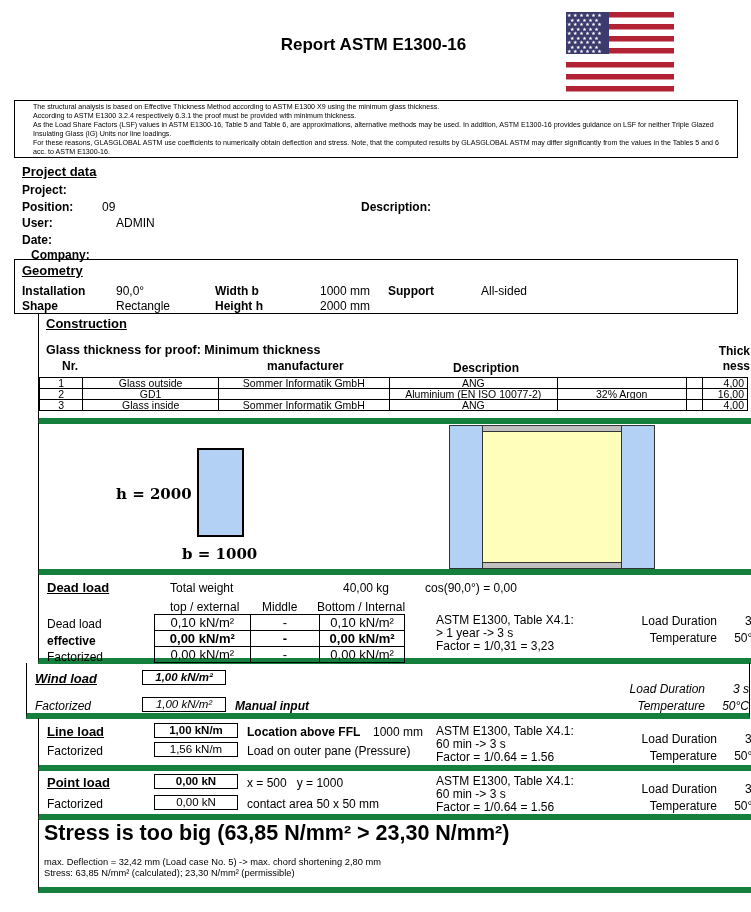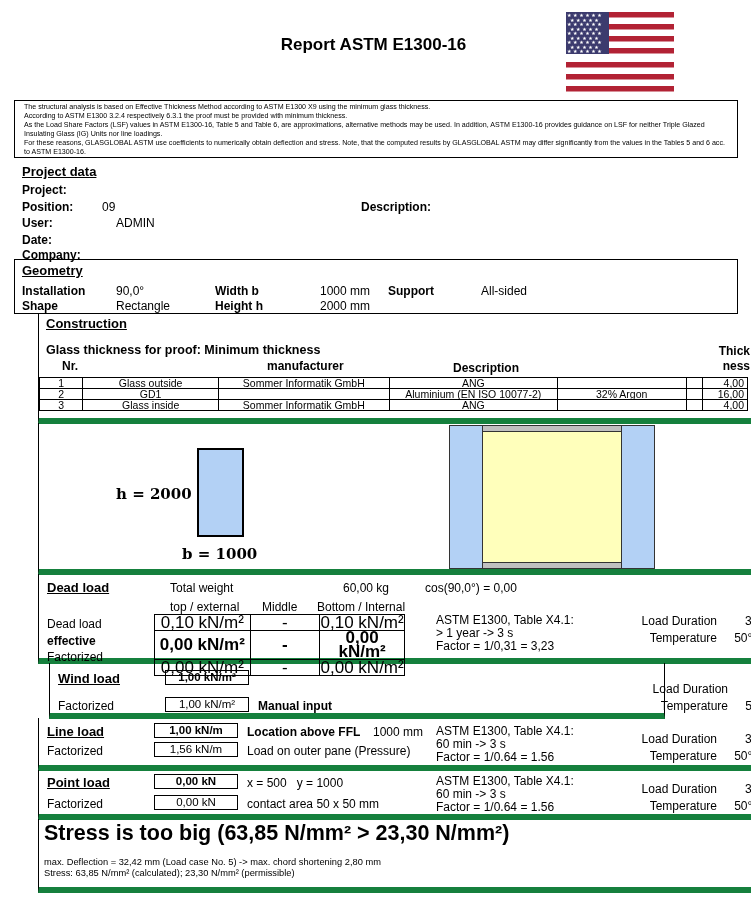--- a/index.html
+++ b/index.html
@@ -1,30 +1,30 @@
 <!DOCTYPE html>
 <html><head>
 <meta charset="utf-8">
 <style>
   * { box-sizing: border-box; margin: 0; padding: 0; }
   body { width: 751px; height: 912px; background: #fff; font-family: "Liberation Sans", sans-serif; color: #000; position: relative; overflow: hidden; }
   .abs { position: absolute; }
   .title { left: 0; width: 751px; top: 35px; text-align: center; font-size: 17px; font-weight: bold; }
   .title span { position: relative; left: -2px; }
   .flag { left: 566px; top: 12px; width: 108px; height: 80px; }
-  .intro { left: 14px; top: 100px; width: 724px; height: 58px; border: 1px solid #000; font-size: 7.1px; line-height: 8.9px; padding: 2px 9px; }
+  .intro { left: 14px; top: 100px; width: 724px; height: 58px; border: 1px solid #000; font-size: 7.1px; line-height: 8.9px; padding: 2px 18px; }
   .sect-box { border-left: 1px solid #000; border-right: 1px solid #000; border-bottom: 6px solid #15803d; margin-left: 24px; }
   .h { font-weight: bold; text-decoration: underline; font-size: 13px; }
   .lbl { font-weight: bold; font-size: 12px; }
   .txt { font-size: 12px; }
   .b { font-weight: bold; }
   table.constr { border-collapse: collapse; font-size: 10.5px; }
   table.constr td { border: 1px solid #000; padding: 0 3px; height: 11px; line-height: 10px; text-align: center; }
   .vbox { border: 1px solid #000; text-align: center; font-size: 11.5px; height: 15px; line-height: 13px; }
-  .dtbl { border-collapse: collapse; font-size: 17px; }
+  .dtbl { border-collapse: collapse; font-size: 13px; }
   .dtbl td { border: 1px solid #000; text-align: center; height: 16px; line-height: 14px; }
 </style>
 </head>
 <body>
 
 <div class="abs title"><span>Report ASTM E1300-16</span></div>
 <svg class="abs flag" viewBox="0 0 108 80">
   <rect x="0" y="0" width="108" height="80" fill="#fff"></rect>
   <rect x="0" y="0" width="108" height="5.5" fill="#B22234"></rect>
   <rect x="0" y="12" width="108" height="5.5" fill="#B22234"></rect>
@@ -56,21 +56,21 @@
 
 <div class="abs" style="left:14px; top:158px; width:724px; height:101px;">
   <div class="abs h" style="left:8px; top:6px;">Project data</div>
   <div class="abs lbl" style="left:8px; top:25px;">Project:</div>
   <div class="abs lbl" style="left:8px; top:42px;">Position:</div>
   <div class="abs txt" style="left:88px; top:42px;">09</div>
   <div class="abs lbl" style="left:347px; top:42px;">Description:</div>
   <div class="abs lbl" style="left:8px; top:58px;">User:</div>
   <div class="abs txt" style="left:102px; top:58px;">ADMIN</div>
   <div class="abs lbl" style="left:8px; top:75px;">Date:</div>
-  <div class="abs lbl" style="left:8px; top:90px;">Company:</div>
+  <div class="abs lbl" style="left:17px; top:90px;">Company:</div>
 </div>
 
 <div class="abs" style="left:14px; top:259px; width:724px; height:55px; border:1px solid #000;">
   <div class="abs h" style="left:7px; top:3px;">Geometry</div>
   <div class="abs lbl" style="left:7px; top:24px;">Installation</div>
   <div class="abs txt" style="left:101px; top:24px;">90,0°</div>
   <div class="abs lbl" style="left:200px; top:24px;">Width b</div>
   <div class="abs txt" style="left:305px; top:24px;">1000 mm</div>
   <div class="abs lbl" style="left:373px; top:24px;">Support</div>
   <div class="abs txt" style="left:466px; top:24px;">All-sided</div>
@@ -142,21 +142,21 @@
     <div class="abs" style="left:33px; top:0; width:138px; height:142px; background:#FFFFBB;"></div>
     <div class="abs" style="left:33px; top:0; width:138px; height:6px; background:#C0C0C0; border-bottom:1px solid #333;"></div>
     <div class="abs" style="left:33px; top:136px; width:138px; height:6px; background:#C0C0C0; border-top:1px solid #333;"></div>
     <div class="abs" style="left:171px; top:0; width:33px; height:142px; background:#B3D1F5; border-left:1px solid #333;"></div>
   </div>
 </div>
 
 <div class="abs sect-box" style="left:14px; top:574px; width:724px; height:90px;">
   <div class="abs h" style="left:8px; top:6px;">Dead load</div>
   <div class="abs txt" style="left:131px; top:7px;">Total weight</div>
-  <div class="abs txt" style="left:304px; top:7px;">60,00 kg</div>
+  <div class="abs txt" style="left:304px; top:7px;">40,00 kg</div>
   <div class="abs txt" style="left:386px; top:7px;">cos(90,0°) = 0,00</div>
   <div class="abs txt" style="left:131px; top:26px;">top / external</div>
   <div class="abs txt" style="left:223px; top:26px;">Middle</div>
   <div class="abs txt" style="left:278px; top:26px;">Bottom / Internal</div>
   <div class="abs txt" style="left:8px; top:43px;">Dead load</div>
   <div class="abs txt b" style="left:8px; top:60px;">effective</div>
   <div class="abs txt" style="left:8px; top:76px;">Factorized</div>
   <table class="abs dtbl" style="left:115px; top:40px; width:251px;">
     <colgroup>
         <col style="width:96px">
@@ -185,21 +185,21 @@
     <div>ASTM E1300, Table X4.1:</div>
     <div>&gt; 1 year -&gt; 3 s</div>
     <div>Factor = 1/0,31 = 3,23</div>
   </div>
   <div class="abs txt" style="left:560px; top:40px; width:118px; text-align:right;">Load Duration</div>
   <div class="abs txt" style="left:680px; top:40px; width:42px; text-align:right;">3 s</div>
   <div class="abs txt" style="left:560px; top:57px; width:118px; text-align:right;">Temperature</div>
   <div class="abs txt" style="left:680px; top:57px; width:42px; text-align:right;">50°C</div>
 </div>
 
-<div class="abs sect-box" style="left:25px; top:663px; width:616px; height:56px;">
+<div class="abs sect-box" style="left:2px; top:663px; width:724px; height:56px;font-style:italic;">
   <div class="abs h" style="left:8px; top:8px;">Wind load</div>
   <div class="abs vbox b" style="left:115px; top:7px; width:84px;">1,00 kN/m²</div>
   <div class="abs txt" style="left:8px; top:36px;">Factorized</div>
   <div class="abs vbox" style="left:115px; top:34px; width:84px;">1,00 kN/m²</div>
   <div class="abs txt b" style="left:208px; top:36px;">Manual input</div>
   <div class="abs txt" style="left:560px; top:19px; width:118px; text-align:right;">Load Duration</div>
   <div class="abs txt" style="left:680px; top:19px; width:42px; text-align:right;">3 s</div>
   <div class="abs txt" style="left:560px; top:36px; width:118px; text-align:right;">Temperature</div>
   <div class="abs txt" style="left:680px; top:36px; width:42px; text-align:right;">50°C</div>
 </div>

